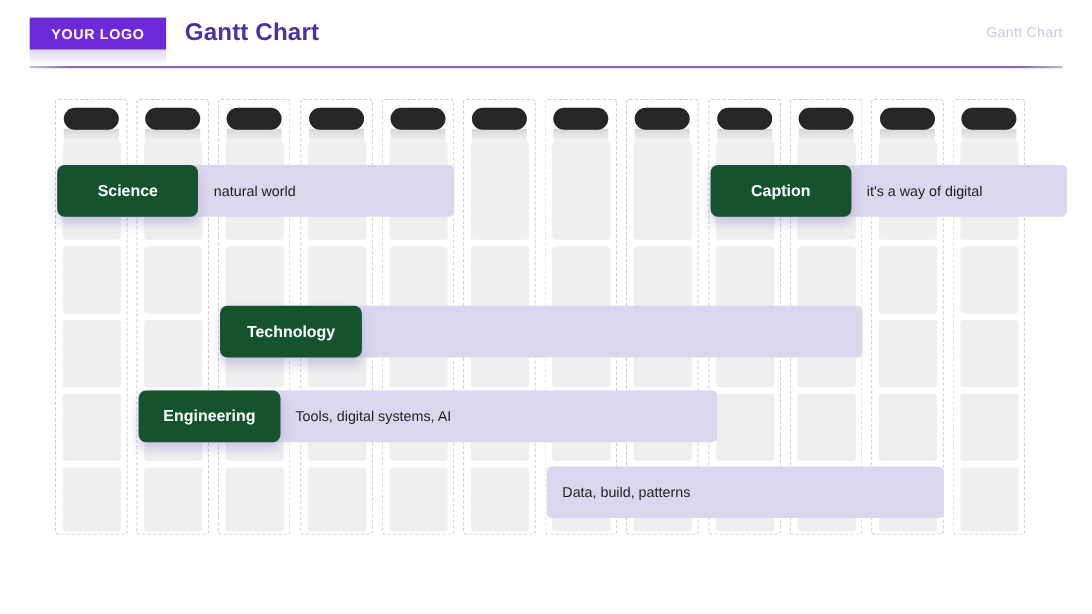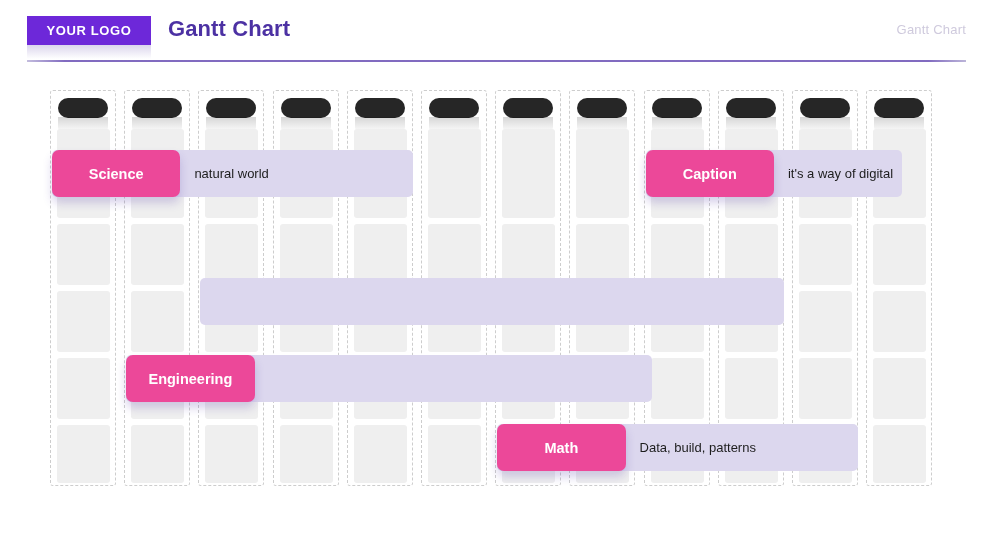--- a/index.html
+++ b/index.html
@@ -123,21 +123,21 @@
     position: absolute;
     height: 47px;
     border-radius: 5px;
     background: #dcd7ee;
     display: flex;
     align-items: center;
   }
   .bar-label {
     height: 47px;
     border-radius: 7px;
-    background: #ec4899;
+    background: #14532d;
     color: #ffffff;
     font-size: 14.5px;
     font-weight: bold;
     display: flex;
     align-items: center;
     justify-content: center;
     box-sizing: border-box;
     padding: 0 8px;
     box-shadow: 0 6px 10px rgba(76,49,163,0.22);
     flex: none;
@@ -271,27 +271,28 @@
         <div class="cell" style="top: 200px; height: 61px;"></div>
         <div class="cell" style="top: 267px; height: 61px;"></div>
         <div class="cell" style="top: 334px; height: 58px;"></div>
       </div>
     </div>
   <div id="bars-layer">
       <div class="bar" style="left: 2px; width: 361px; top: 60px;">
         <div class="bar-label" style="width: 128.4px;">Science</div>
         <div class="bar-desc">natural world</div>
       </div>
-      <div class="bar" style="left: 595.6px; width: 256px; top: 60px;">
+      <div class="bar" style="left: 595.6px; width: 324px; top: 60px;">
         <div class="bar-label" style="width: 128.4px;">Caption</div>
         <div class="bar-desc">it's a way of digital</div>
       </div>
       <div class="bar" style="left: 150.4px; width: 583.6px; top: 188px;">
+        <div class="bar-label" style="width: 128.4px;">Technology</div>
       </div>
       <div class="bar" style="left: 76.2px; width: 526px; top: 265px;">
         <div class="bar-label" style="width: 128.4px;">Engineering</div>
+        <div class="bar-desc">Tools, digital systems, AI</div>
       </div>
       <div class="bar" style="left: 447.2px; width: 361px; top: 334px;">
-        <div class="bar-label" style="width: 128.4px;">Math</div>
         <div class="bar-desc">Data, build, patterns</div>
       </div>
     </div>
 </div>
 
 </body></html>

